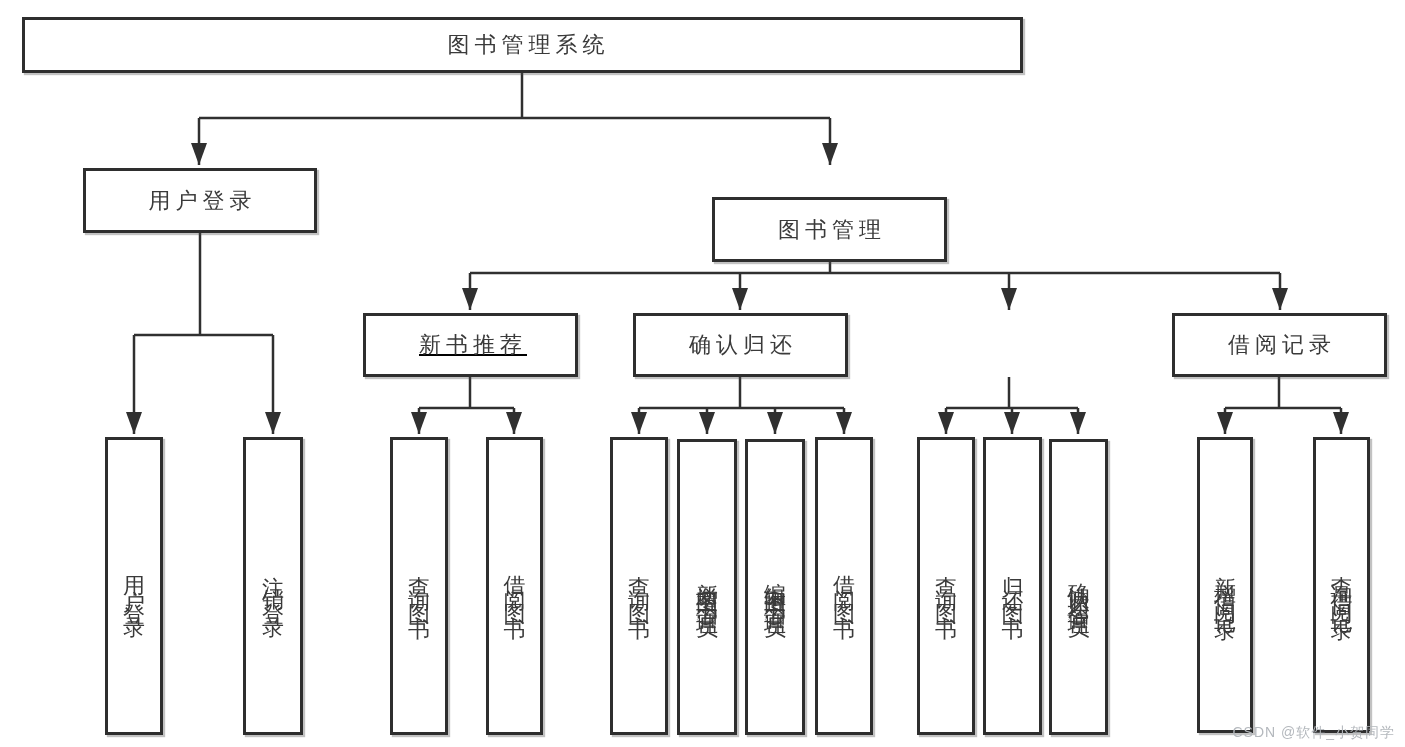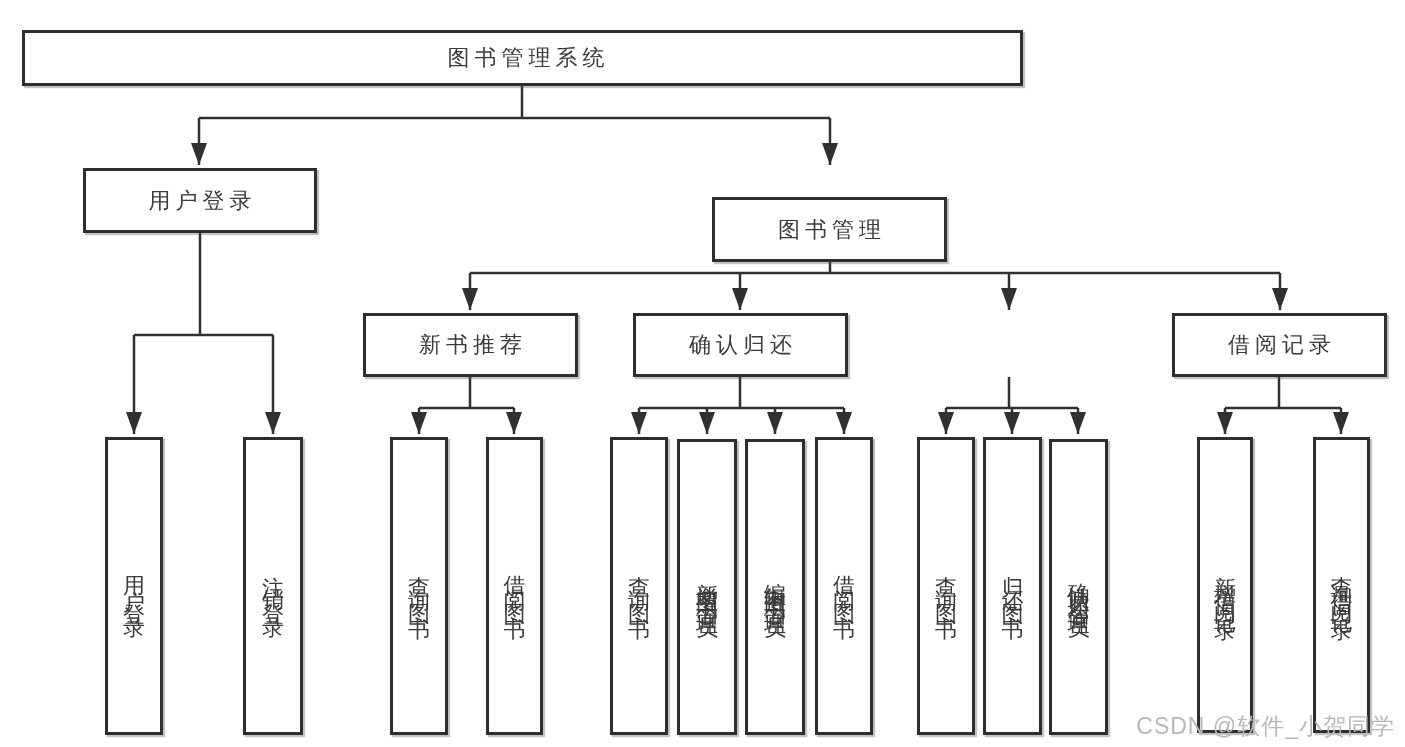--- a/index.html
+++ b/index.html
@@ -48,21 +48,21 @@
     color: #3a3a3a;
     letter-spacing: 14px;
     line-height: 1;
   }
   .vbox .label.mid  { letter-spacing: 9px; }
   .vbox .label.long { letter-spacing: 5px; }
   .watermark {
     position: absolute;
     right: 10px;
     bottom: 5px;
-    font-size: 23px;
+    font-size: 14px;
     color: #b4b8bd;
     letter-spacing: 1px;
     z-index: 5;
     white-space: nowrap;
   }
 </style>
 </head>
 <body>
 
 <div class="canvas">
@@ -110,32 +110,32 @@
       <path d="M1012 408 V434" marker-end="url(#arrow)"></path>
       <path d="M1078 408 V434" marker-end="url(#arrow)"></path>
 
       <path d="M1279 377 V408"></path>
       <path d="M1225 408 H1341"></path>
       <path d="M1225 408 V434" marker-end="url(#arrow)"></path>
       <path d="M1341 408 V434" marker-end="url(#arrow)"></path>
     </g>
   </svg>
 
-  <div class="node hbox" style="left:22px; top:30px; width:1001px; height:56px;padding-left:7px;">
+  <div class="node hbox" style="left:22px; top:17px; width:1001px; height:56px;padding-left:7px;">
     <span class="label">图书管理系统</span>
   </div>
 
   <div class="node hbox" style="left:83px; top:168px; width:234px; height:65px;">
     <span class="label">用户登录</span>
   </div>
   <div class="node hbox" style="left:712px; top:168px; width:235px; height:65px;margin-top:29px;">
     <span class="label">图书管理</span>
   </div>
 
-  <div class="node hbox" style="left:363px; top:313px; width:215px; height:64px;">
+  <div class="node hbox" style="left:363px; top:313px; width:215px; height:64px;text-decoration:underline;">
     <span class="label">新书推荐</span>
   </div>
   <div class="node hbox" style="left:633px; top:313px; width:215px; height:64px;">
     <span class="label">确认归还</span>
   </div>
   <div class="node hbox" style="left:1172px; top:313px; width:215px; height:64px;">
     <span class="label">借阅记录</span>
   </div>
 
   <div class="node vbox" style="left:105px; top:437px; width:58px; height:298px;">

